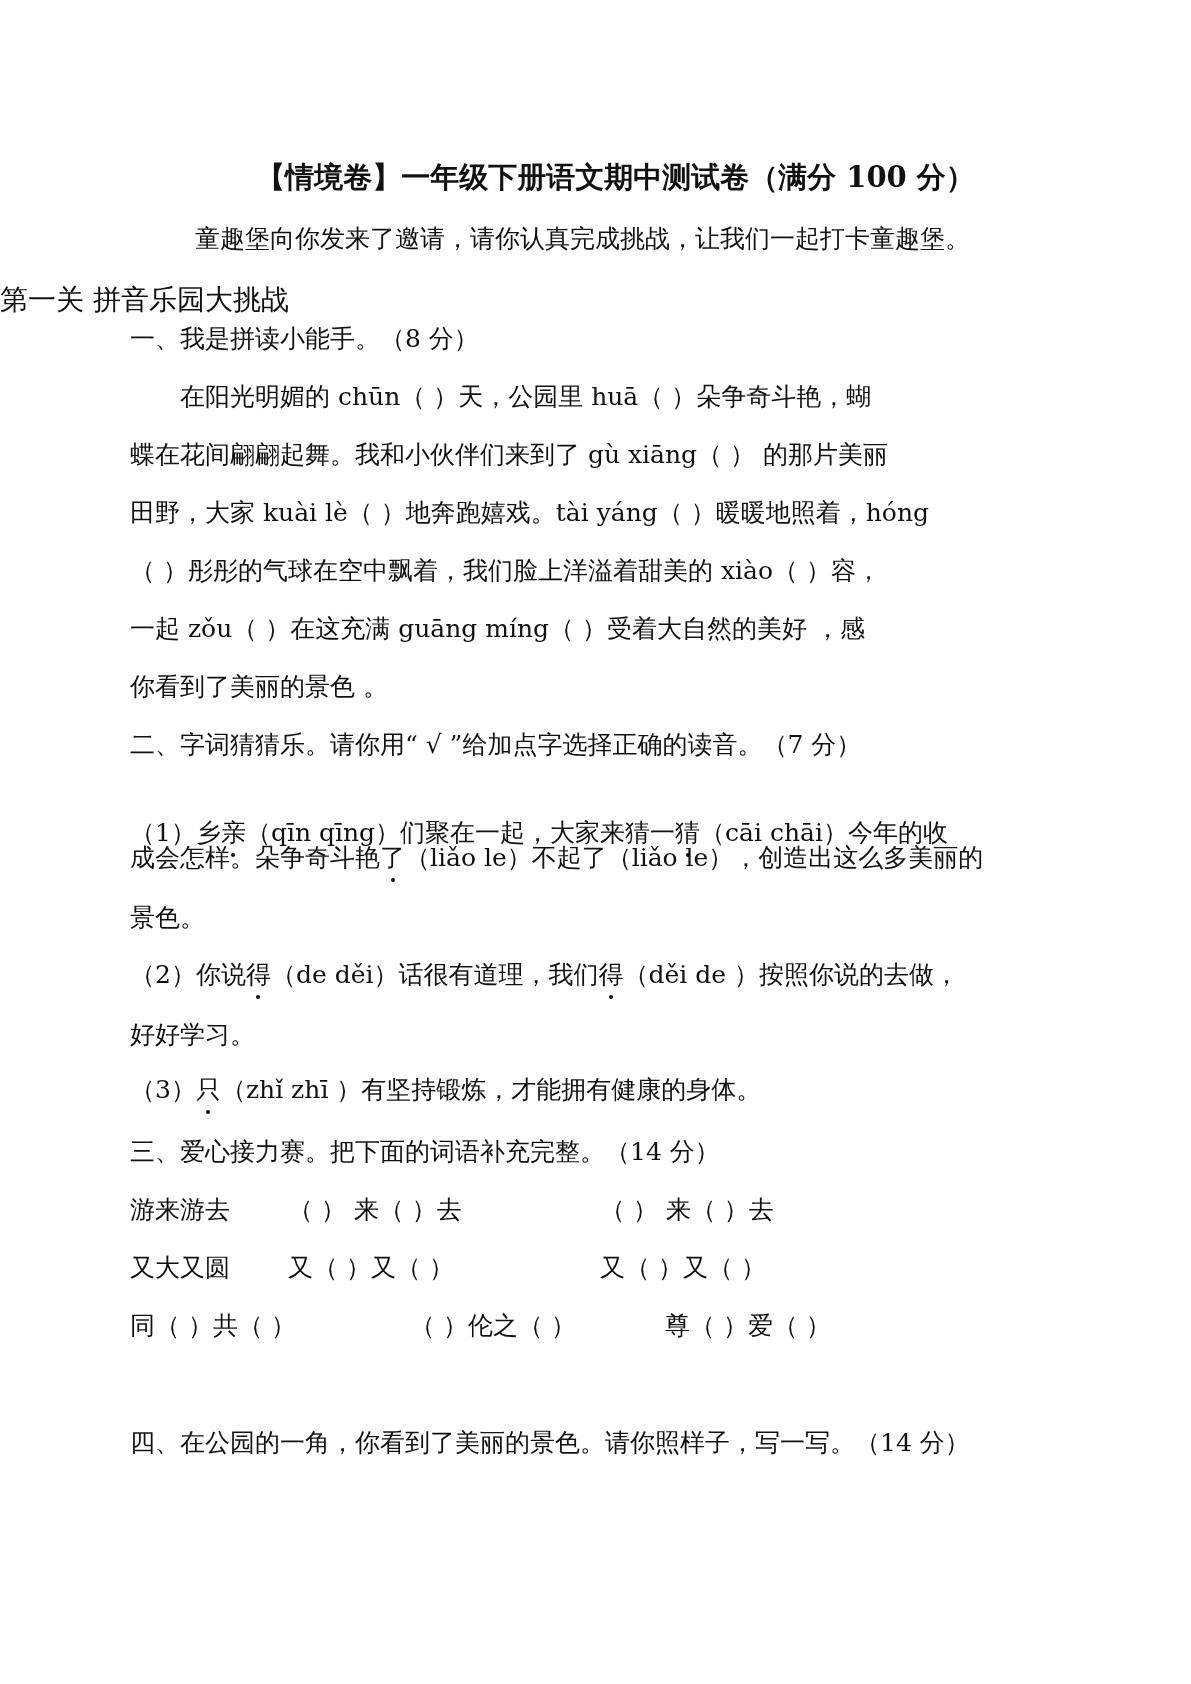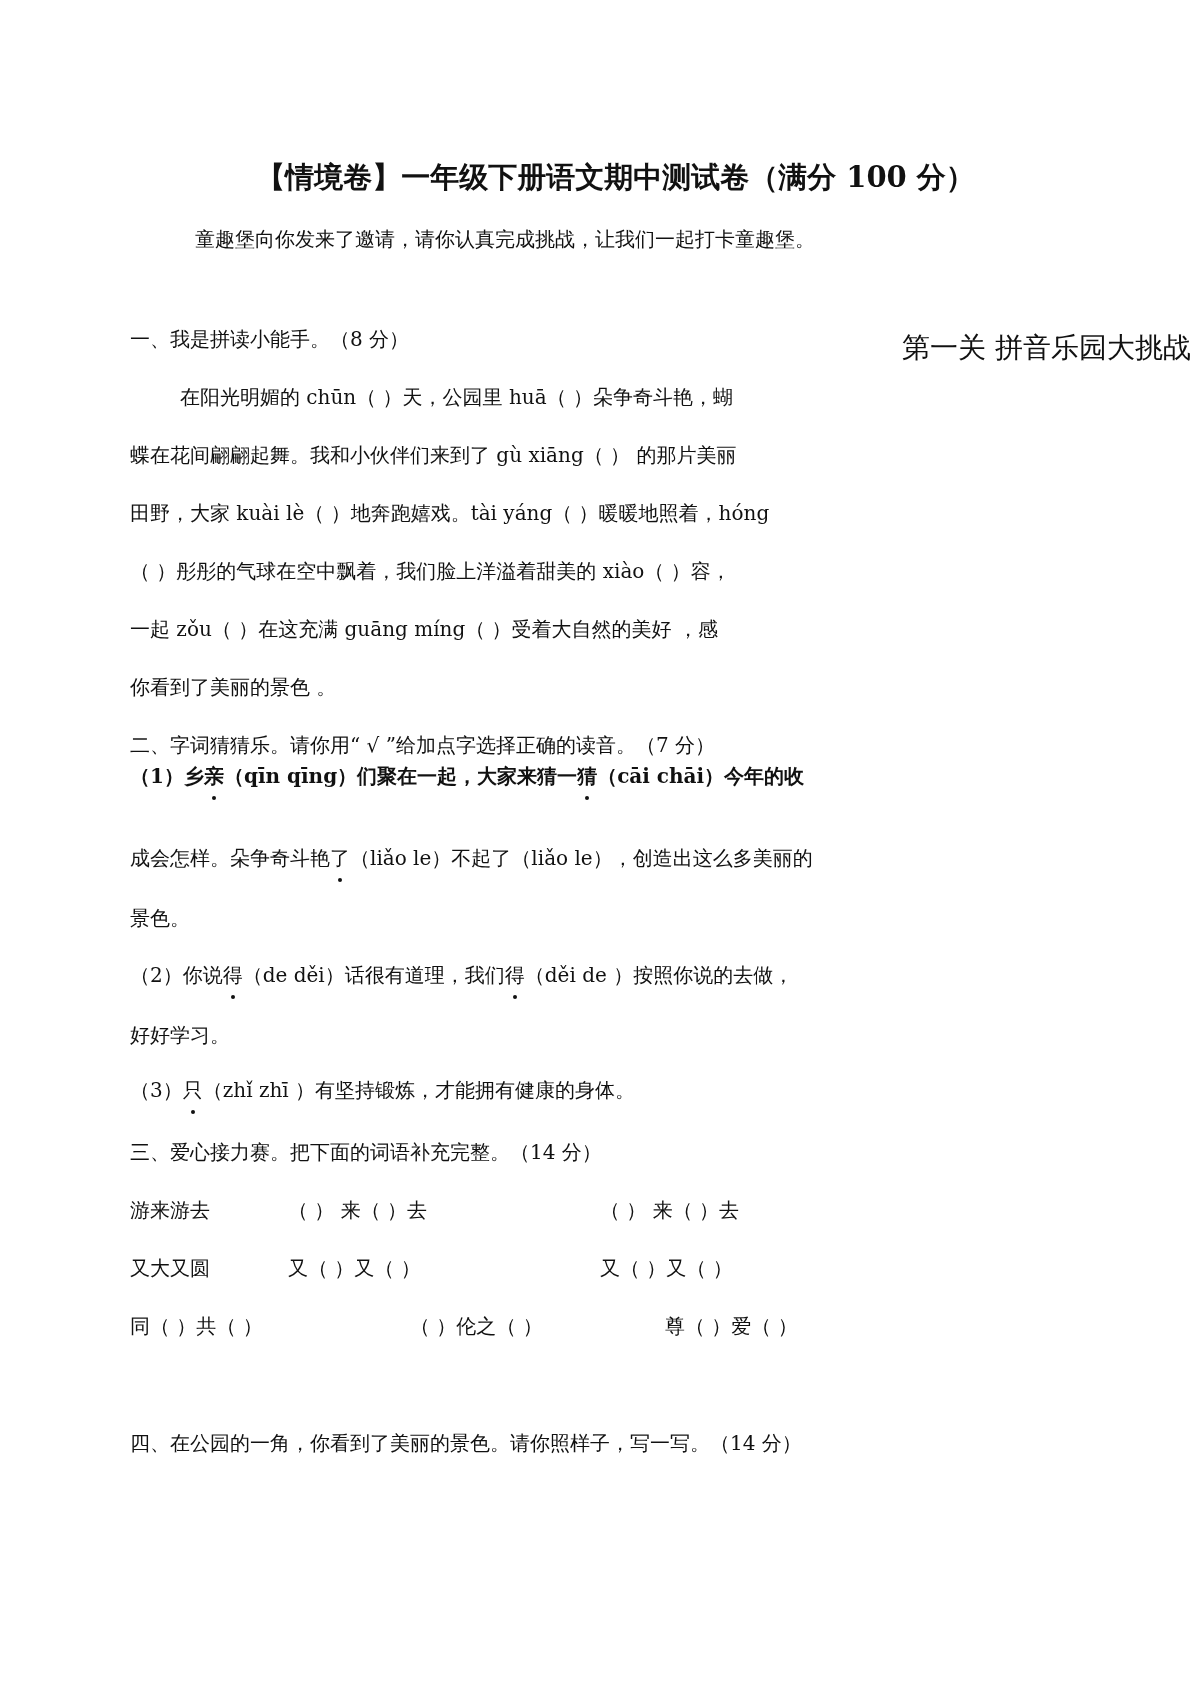--- a/index.html
+++ b/index.html
@@ -1,24 +1,24 @@
 <!DOCTYPE html>
 <html><head>
 <meta charset="utf-8">
 <style>
   html, body { margin: 0; padding: 0; background: #ffffff; }
   body {
     width: 1191px; height: 1684px; position: relative; overflow: hidden;
     font-family: "DejaVu Serif", "Liberation Serif", serif;
     color: #111111;
   }
-  .line { position: absolute; white-space: nowrap; font-size: 20px; line-height: 34px; }
+  .line { position: absolute; white-space: nowrap; font-size: 25px; line-height: 34px; }
   .title { left: 0; width: 1191px; text-align: center; top: 160px; font-size: 29px; font-weight: bold; margin-left: 20px; }
   .intro { left: 195px; top: 222px; }
-  .level { left: 0; width: 1191px; text-align: right; top: 283px; font-size: 28px; margin-top: 48px; }
+  .level { left: 0; width: 1191px; text-align: left; top: 283px; font-size: 28px; }
   .dot { position: relative; display: inline-block; }
   .dot::after {
     content: ""; position: absolute; left: 50%; bottom: -7px; width: 4px; height: 4px;
     margin-left: -2px; border-radius: 50%; background: #111;
   }
 </style>
 </head>
 <body>
 
 <div class="line title">【情境卷】一年级下册语文期中测试卷（满分 100 分）</div>
@@ -28,21 +28,21 @@
 <div class="line" style="left:130px; top:322px;">一、我是拼读小能手。（8 分）</div>
 <div class="line" style="left:180px; top:380px;">在阳光明媚的 chūn（        ）天，公园里 huā（        ）朵争奇斗艳，蝴</div>
 <div class="line" style="left:130px; top:438px;">蝶在花间翩翩起舞。我和小伙伴们来到了 gù xiāng（           ）  的那片美丽</div>
 <div class="line" style="left:130px; top:496px;">田野，大家 kuài lè（        ）地奔跑嬉戏。tài yáng（        ）暖暖地照着，hóng</div>
 <div class="line" style="left:130px; top:554px;">（        ）彤彤的气球在空中飘着，我们脸上洋溢着甜美的 xiào（        ）容，</div>
 <div class="line" style="left:130px; top:612px;">一起 zǒu（        ）在这充满 guāng míng（           ）受着大自然的美好 ，感</div>
 <div class="line" style="left:130px; top:670px;">你看到了美丽的景色  。</div>
 
 <div class="line" style="left:130px; top:728px;">二、字词猜猜乐。请你用“ √ ”给加点字选择正确的读音。（7 分）</div>
 
-<div class="line" style="left:130px; top:759px;font-weight:bold;">
+<div class="line" style="left:130px; top:816px;">
   <span>（1）乡</span><span class="dot">亲</span><span>（qīn   qīng）们聚在一起，大家来猜一</span><span class="dot">猜</span><span>（cāi   chāi）今年的收</span>
 </div>
 <div class="line" style="left:130px; top:841px;">
   <span>成会怎样。朵争奇斗艳</span><span class="dot">了</span><span>（liǎo le）不起了（liǎo   le），创造出这么多美丽的</span>
 </div>
 <div class="line" style="left:130px; top:901px;">景色。</div>
 
 <div class="line" style="left:130px; top:958px;">
   <span>（2）你说</span><span class="dot">得</span><span>（de děi）话很有道理，我们</span><span class="dot">得</span><span>（děi   de ）按照你说的去做，</span>
 </div>

